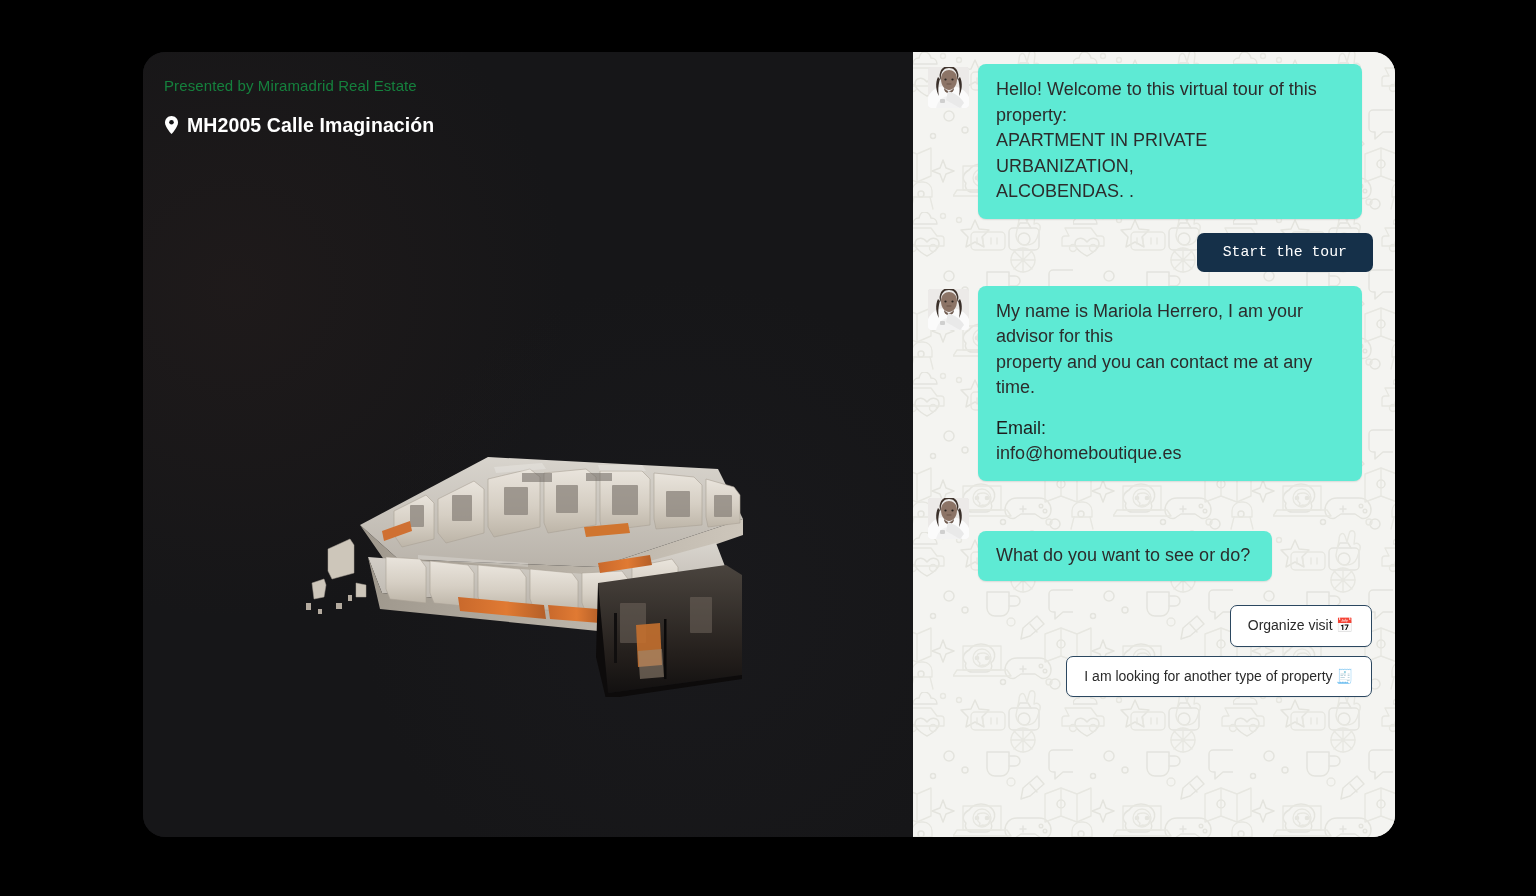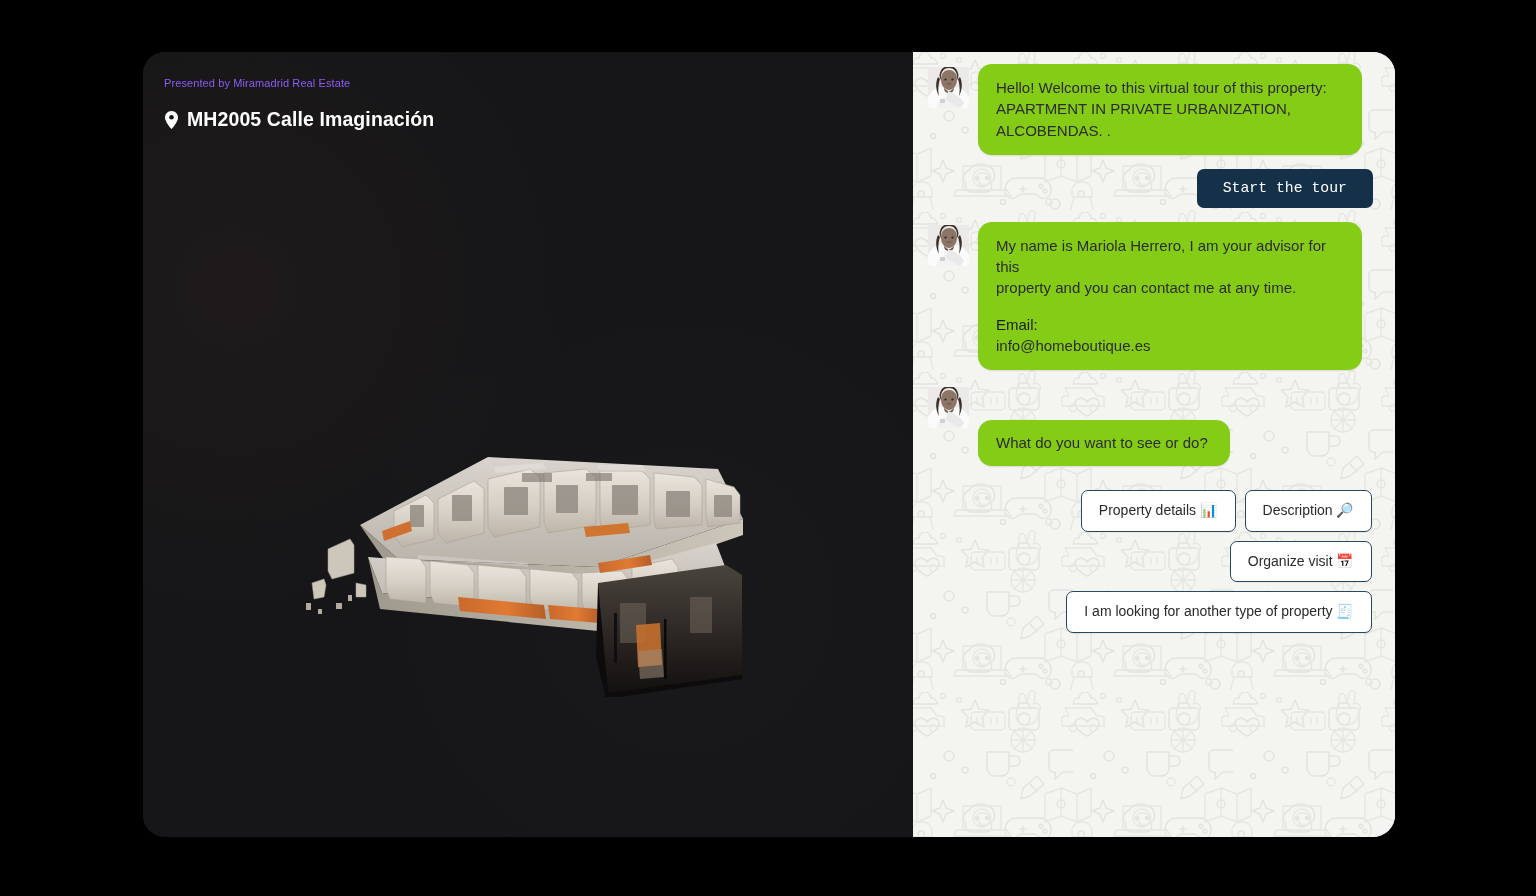--- a/index.html
+++ b/index.html
@@ -39,22 +39,22 @@
       radial-gradient(circle at 70% 70%, rgba(40,40,48,.18) 0%, rgba(0,0,0,0) 42%);
     pointer-events: none;
   }
   .viewer-header {
     position: absolute;
     left: 21px;
     top: 24px;
     z-index: 5;
   }
   .presented-by {
-    color: #8b5cf6;
-    font-size: 11px;
+    color: #15803d;
+    font-size: 15px;
     letter-spacing: .1px;
     line-height: 1.3;
   }
   .prop-title-row {
     display: flex;
     align-items: center;
     gap: 8px;
     margin-top: 18px;
   }
   .pin-icon { width: 15px; height: 18px; display: block; flex: none; }
@@ -113,25 +113,25 @@
     width: 41px; height: 41px;
     flex: none;
     border-radius: 3px;
     overflow: hidden;
     background: #e3e3e1;
     margin-top: 3px;
   }
   .avatar svg { display: block; width: 100%; height: 100%; }
 
   .bubble {
-    background: #84cc16;
-    border-radius: 14px;
+    background: #5eead4;
+    border-radius: 8px;
     padding: 13px 16px 14px 18px;
     color: #2c2c2c;
-    font-size: 15px;
+    font-size: 18px;
     line-height: 1.42;
     box-shadow: 0 1px 1.5px rgba(0,0,0,.10);
     max-width: 384px;
   }
   .bubble.w-full { width: 384px; }
   .bubble.compact { padding: 12px 22px 13px 18px; margin-top: 36px; }
 
   .bubble .spacer { height: 15px; }
   .bubble b { font-weight: 400; color: #1d1d1d; }
 
@@ -469,28 +469,20 @@
           </svg>
         </div>
         <div class="bubble compact">
           <div>What do you want to see or do?</div>
         </div>
       </div>
 
       <div class="quick-replies">
         <div class="qr-line">
           <button class="qr-btn">
-            <span>Property details</span><span class="emo">📊</span>
-          </button>
-          <button class="qr-btn">
-            <span>Description</span><span class="emo">🔎</span>
-          </button>
-        </div>
-        <div class="qr-line">
-          <button class="qr-btn">
             <span>Organize  visit</span><span class="emo">📅</span>
           </button>
         </div>
         <div class="qr-line">
           <button class="qr-btn">
             <span>I am looking for another type of property</span><span class="emo">🧾</span>
           </button>
         </div>
       </div>
 

